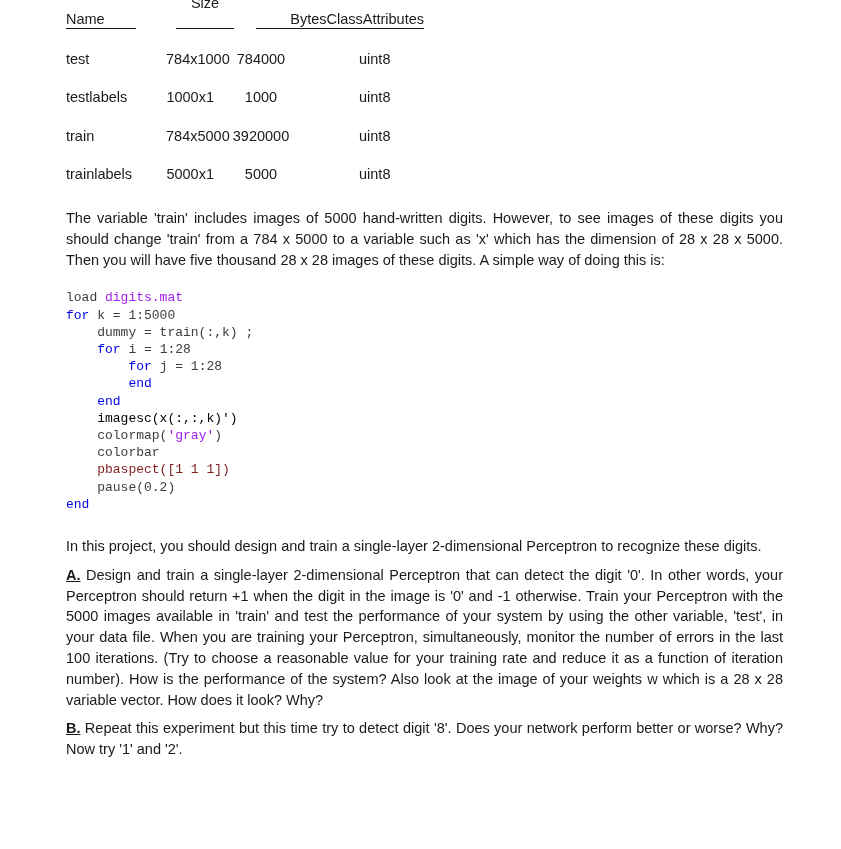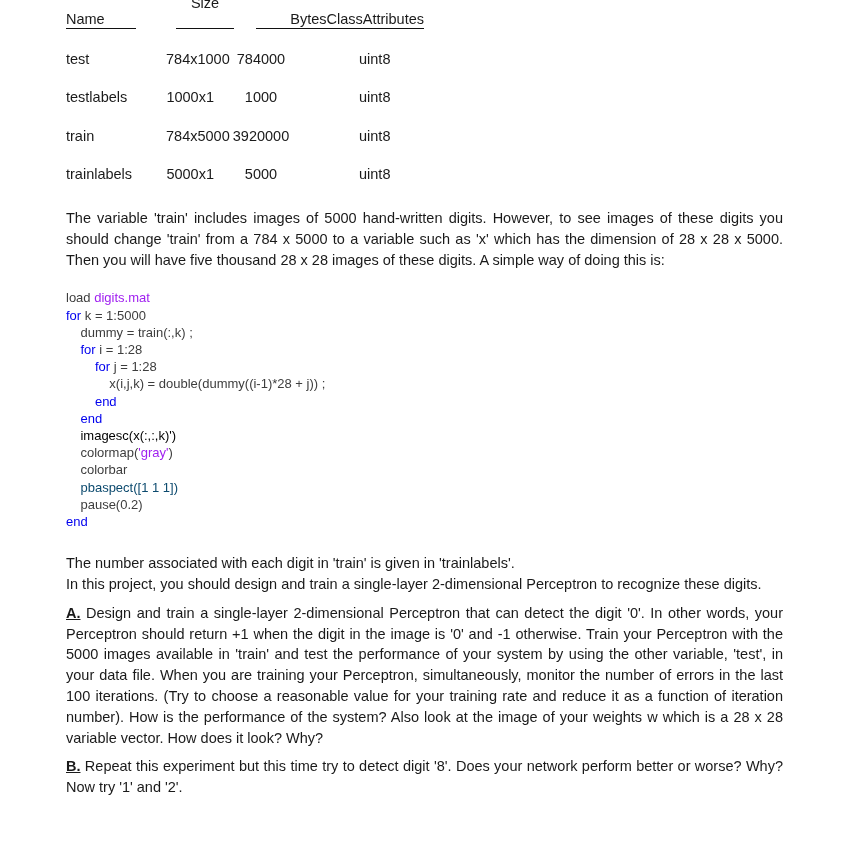--- a/index.html
+++ b/index.html
@@ -32,21 +32,21 @@
   }
   .p-intro { margin-top:25px; }
   .p-labels { margin-top:23px; }
   .p-a { margin-top:8px; }
   .p-b { margin-top:8px; }
   .plabel { font-weight:bold; text-decoration:underline; }
 
   
   .code {
     margin-top:19px;
-    font-family:Liberation Sans, sans-serif;
+    font-family:Liberation Mono, monospace;
     font-size:13px;
     line-height:17.2px;
   }
   .code-line { white-space:pre; }
 </style>
 </head>
 <body>
 
 <div class="page">
 
@@ -88,33 +88,31 @@
   </div>
 
   <p class="para p-intro">The variable 'train' includes images of 5000 hand-written digits. However, to see images of these digits you should change 'train' from a 784 x 5000 to a variable such as 'x' which has the dimension of 28 x 28 x 5000. Then you will have five thousand 28 x 28 images of these digits. A simple way of doing this is:</p>
 
   <div class="code">
       <div class="code-line"><span style="color: rgb(61, 61, 61);">load </span><span style="color: rgb(160, 32, 240);">digits.mat</span></div>
       <div class="code-line"><span style="color: rgb(0, 0, 238);">for</span><span style="color: rgb(61, 61, 61);"> k = 1:5000</span></div>
       <div class="code-line"><span style="color: rgb(61, 61, 61);">    dummy = train(:,k) ;</span></div>
       <div class="code-line"><span style="color: rgb(61, 61, 61);">    </span><span style="color: rgb(0, 0, 238);">for</span><span style="color: rgb(61, 61, 61);"> i = 1:28</span></div>
       <div class="code-line"><span style="color: rgb(61, 61, 61);">        </span><span style="color: rgb(0, 0, 238);">for</span><span style="color: rgb(61, 61, 61);"> j = 1:28</span></div>
-      <div class="code-line"><span style="color: rgb(61, 61, 61);">            x(i,j,k) = double(dummy((i-1)*28 + j)) ;</span></div>
       <div class="code-line"><span style="color: rgb(61, 61, 61);">        </span><span style="color: rgb(0, 0, 238);">end</span></div>
       <div class="code-line"><span style="color: rgb(61, 61, 61);">    </span><span style="color: rgb(0, 0, 238);">end</span></div>
       <div class="code-line"><span style="color: #000000;">    imagesc(x(:,:,k)')</span></div>
       <div class="code-line"><span style="color: rgb(61, 61, 61);">    colormap(</span><span style="color: rgb(160, 32, 240);">'gray'</span><span style="color: rgb(61, 61, 61);">)</span></div>
       <div class="code-line"><span style="color: rgb(61, 61, 61);">    colorbar</span></div>
-      <div class="code-line"><span style="color: #0c4a6e;">    pbaspect([1 1 1])</span></div>
+      <div class="code-line"><span style="color: #7f1d1d;">    pbaspect([1 1 1])</span></div>
       <div class="code-line"><span style="color: rgb(61, 61, 61);">    pause(0.2)</span></div>
       <div class="code-line"><span style="color: rgb(0, 0, 238);">end</span></div>
     </div>
 
   <div class="para p-labels">
-    <div>The number associated with each digit in 'train' is given in 'trainlabels'.</div>
     <div>In this project, you should design and train a single-layer 2-dimensional Perceptron to recognize these digits.</div>
   </div>
 
   <p class="para p-a"><span class="plabel">A.</span><span> Design and train a single-layer 2-dimensional Perceptron that can detect the digit '0'. In other words, your Perceptron should return +1 when the digit in the image is '0' and -1 otherwise.  Train your Perceptron with the 5000 images available in 'train' and test the performance of your system by using the other variable, 'test', in your data file. When you are training your Perceptron, simultaneously, monitor the number of errors in the last 100 iterations. (Try to choose a reasonable value for your training rate and reduce it as a function of iteration number). How is the performance of the system? Also look at the image of your weights w which is a 28 x 28 variable vector. How does it look? Why?</span></p>
 
   <p class="para p-b"><span class="plabel">B.</span><span> Repeat this experiment but this time try to detect digit '8'. Does your network perform better or worse? Why? Now try '1' and '2'.</span></p>
 
 </div>
 
 </body></html>

